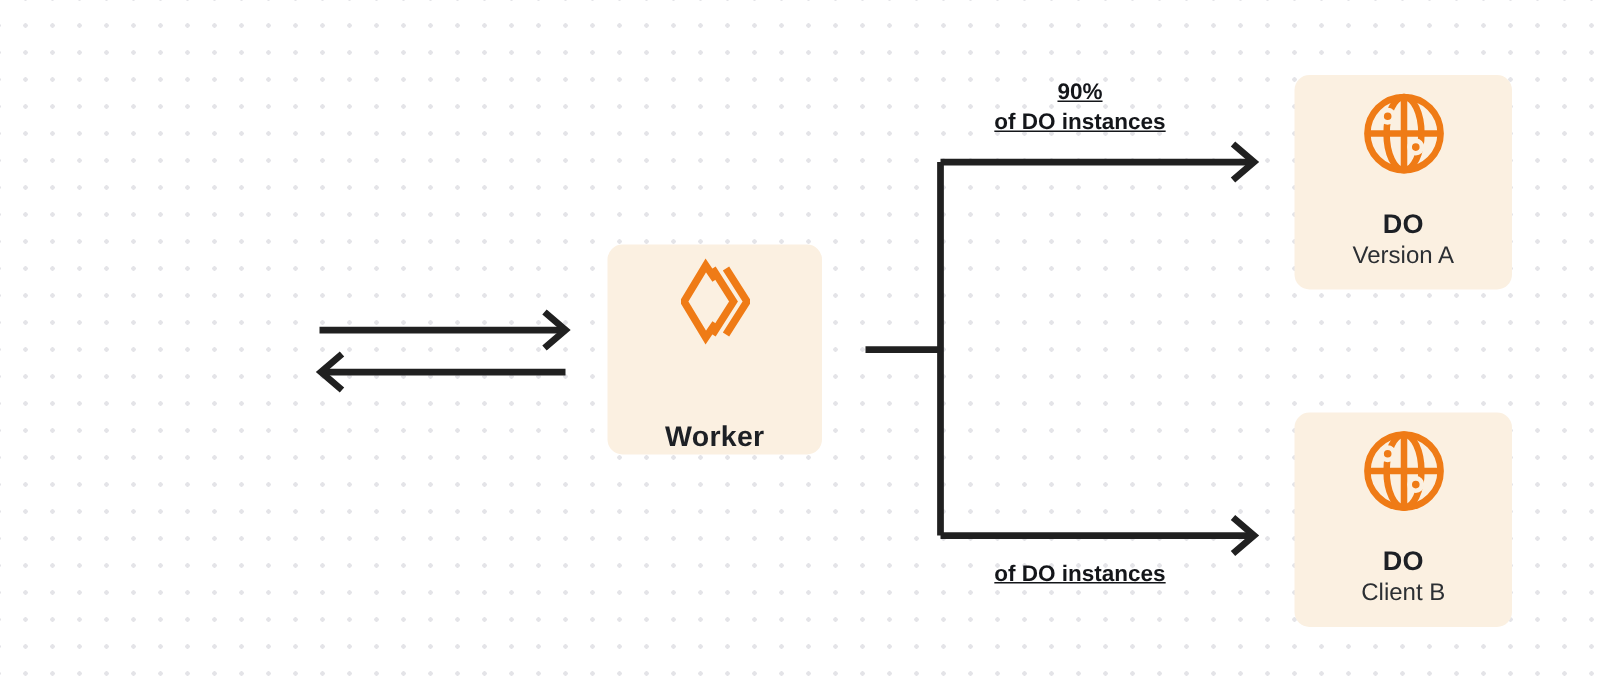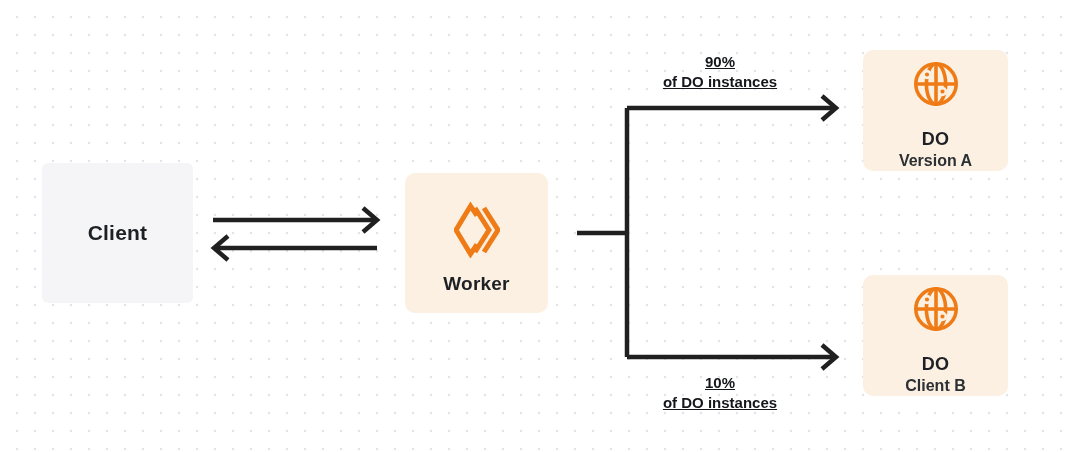--- a/index.html
+++ b/index.html
@@ -18,32 +18,32 @@
   .wires path{stroke:#202020;stroke-width:4.5;fill:none;stroke-linecap:butt;stroke-linejoin:miter;}
   .node{position:absolute;display:flex;flex-direction:column;align-items:center;justify-content:center;box-sizing:border-box;}
   .node-client{
     left:42px;top:163px;width:151px;height:140px;
     background:#f5f5f7;border-radius:6px;
   }
   .node-client .node-label{font-size:21px;font-weight:700;letter-spacing:.2px;}
   .node-worker{
     left:405px;top:163px;width:143px;height:140px;
     background:#fbf0e1;border-radius:10px;
-    justify-content:center;padding-top:7px;margin-top:10px;
+    justify-content:space-between;padding-top:7px;
   }
   .node-worker .node-label{font-size:19px;font-weight:700;margin-top:12px;letter-spacing:.2px;}
   .node-do{
-    width:145px;height:121px;left:863px;
+    width:145px;height:143px;left:863px;
     background:#fbf0e1;border-radius:10px;
     justify-content:flex-start;padding-top:10px;
   }
   .node-do-a{top:50px;}
   .node-do-b{top:275px;}
   .do-title{font-size:18px;font-weight:700;margin-top:21px;line-height:20px;letter-spacing:.2px;}
-  .do-subtitle{font-size:16px;font-weight:700;color:#2c2f33;line-height:21px;margin-top:1px;}
+  .do-subtitle{font-size:16px;font-weight:400;color:#2c2f33;line-height:21px;margin-top:1px;}
   .edge-label{
     position:absolute;left:610px;width:220px;
     text-align:center;font-size:15px;font-weight:700;line-height:20px;color:#14161a;text-decoration:underline;
   }
   .edge-label-a{top:52px;}
   .edge-label-b{top:373px;}
   .icon{display:block;}
 </style>
 </head>
 <body>
@@ -65,42 +65,38 @@
     <g>
       <path d="M577 233 H627"></path>
       <path d="M627 108 V357"></path>
       <path d="M627 108 H833"></path>
       <path d="M822 96 L836 108 L822 120"></path>
       <path d="M627 357 H833"></path>
       <path d="M822 345 L836 357 L822 369"></path>
     </g>
   </svg>
 
-  <div class="node node-client">
-    <span class="node-label">Client</span>
-  </div>
 
   <div class="node node-worker">
     <svg class="icon" width="46" height="62" viewBox="0 0 46 52" aria-hidden="true">
       <g fill="none" stroke="#EF7B16" stroke-width="5" stroke-linejoin="miter" stroke-linecap="butt">
         <path d="M23 11.5 L16.5 2 L2 26 L16.5 50 L23 40.5"></path>
         <path d="M21 4 L35 26 L21 48"></path>
         <path d="M30 4 L44 26 L30 48"></path>
       </g>
     </svg>
     <span class="node-label">Worker</span>
   </div>
 
   <div class="edge-label edge-label-a">
     <div>90%</div>
     <div>of DO instances</div>
   </div>
 
   <div class="edge-label edge-label-b">
-    <div>10%</div>
     <div>of DO instances</div>
   </div>
 
   <div class="node node-do node-do-a">
     <svg class="icon" width="58" height="58" viewBox="0 0 48 48" aria-hidden="true">
       <g fill="none" stroke="#EF7B16" stroke-width="3.6">
         <circle cx="24" cy="24" r="20.2"></circle>
         <ellipse cx="24" cy="24" rx="9.6" ry="20.2"></ellipse>
         <path d="M24 3.8 V44.2"></path>
         <path d="M3.8 24 H44.2"></path>

